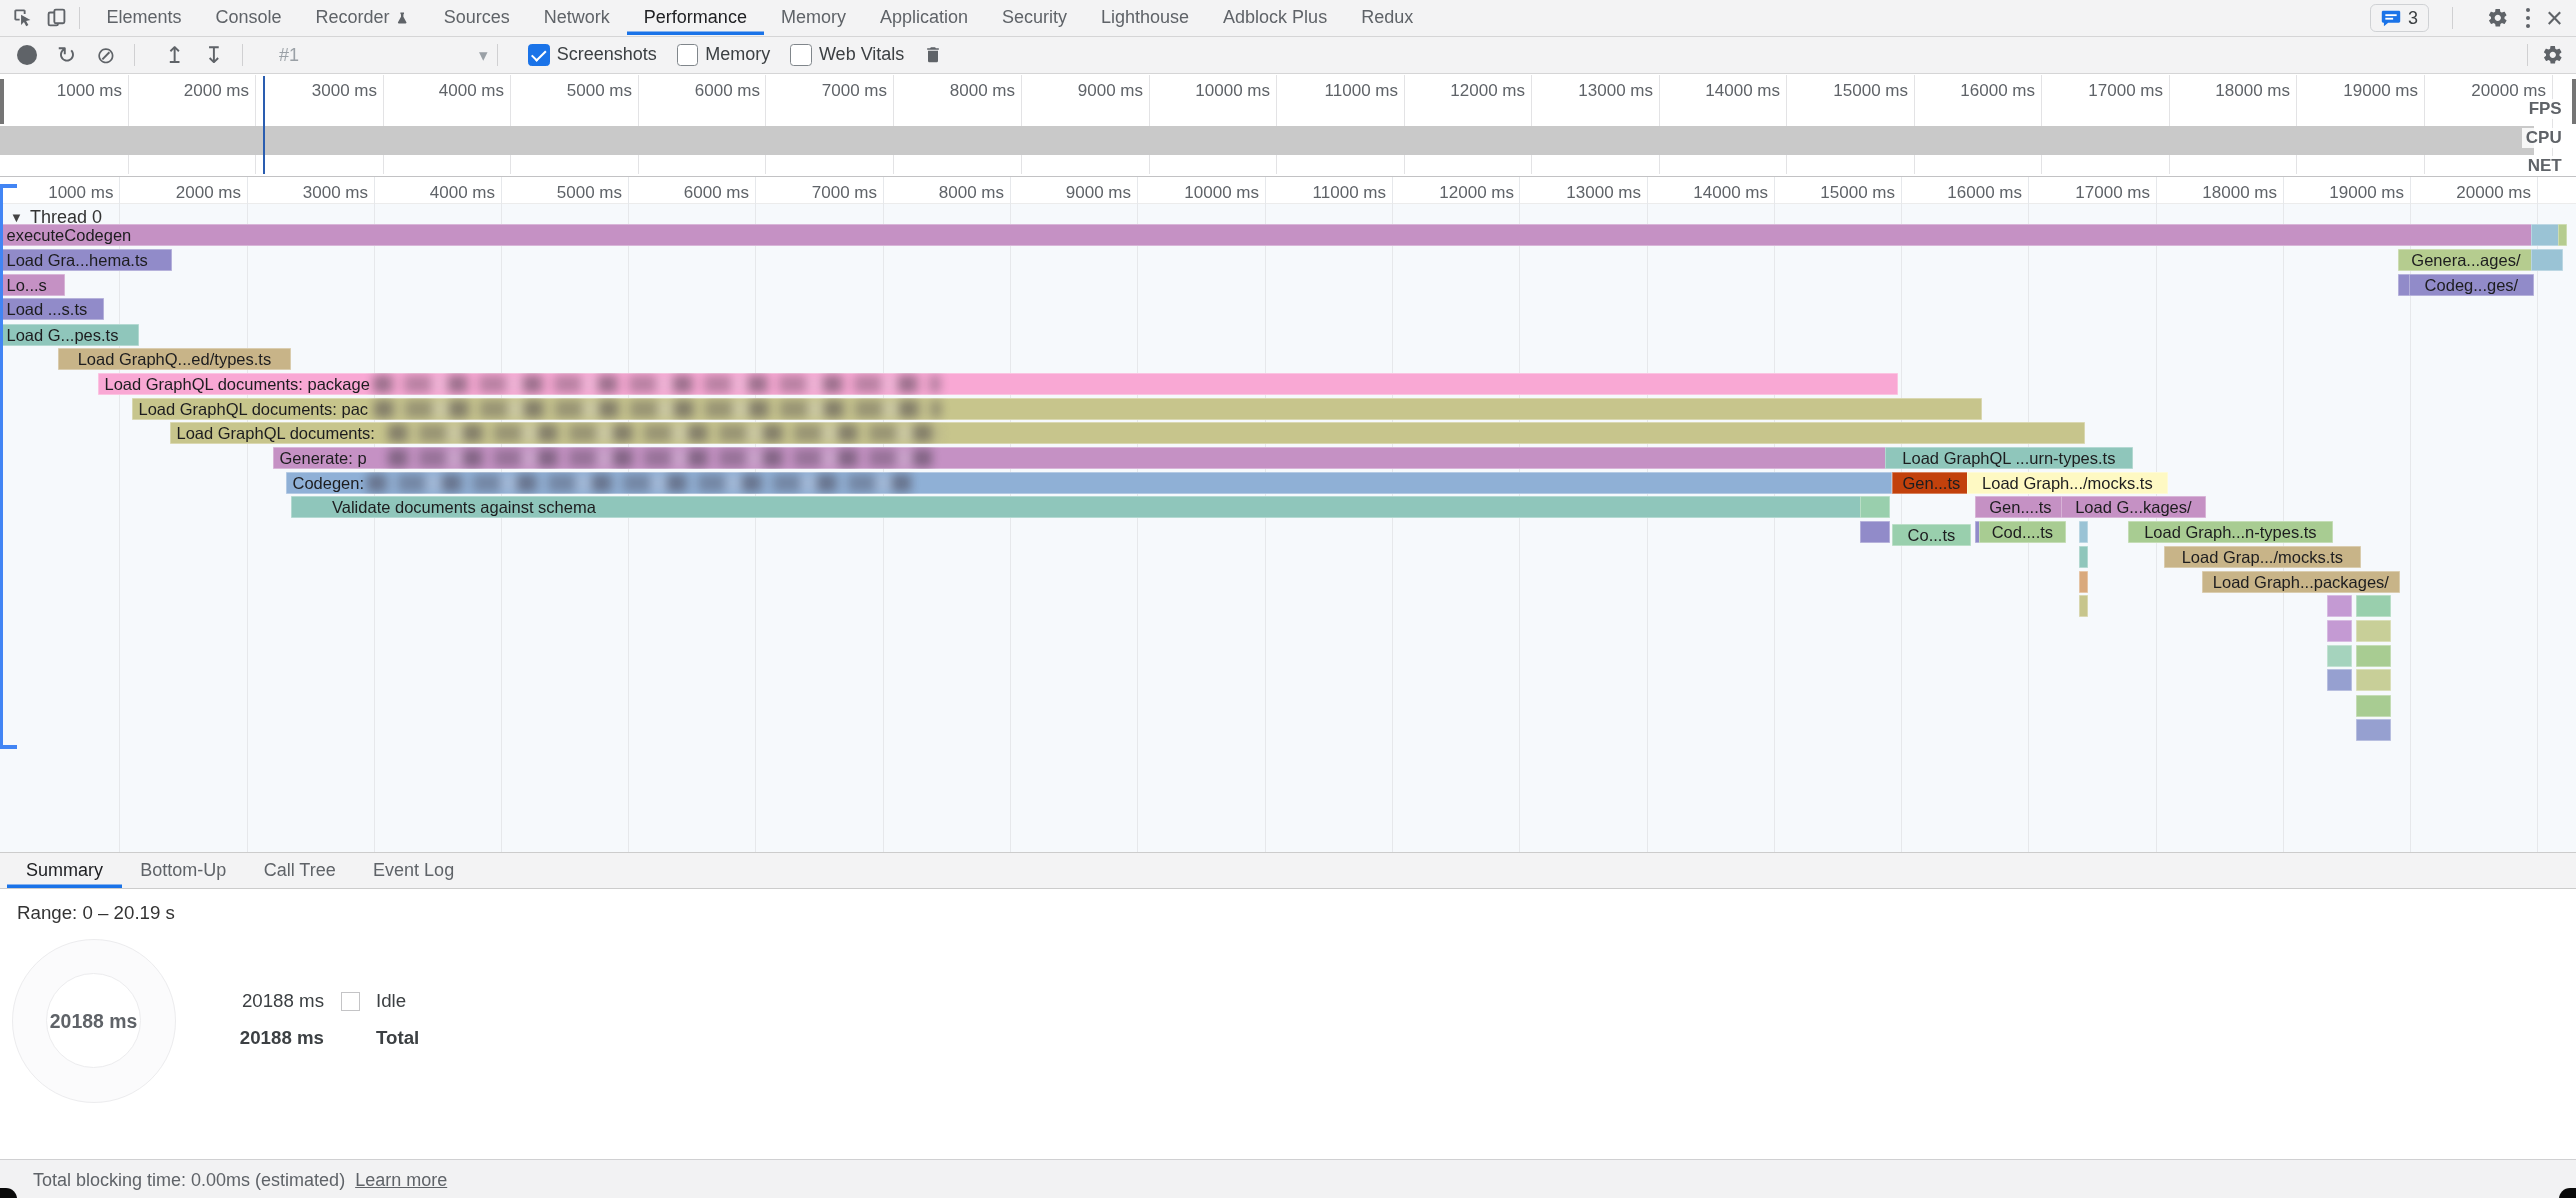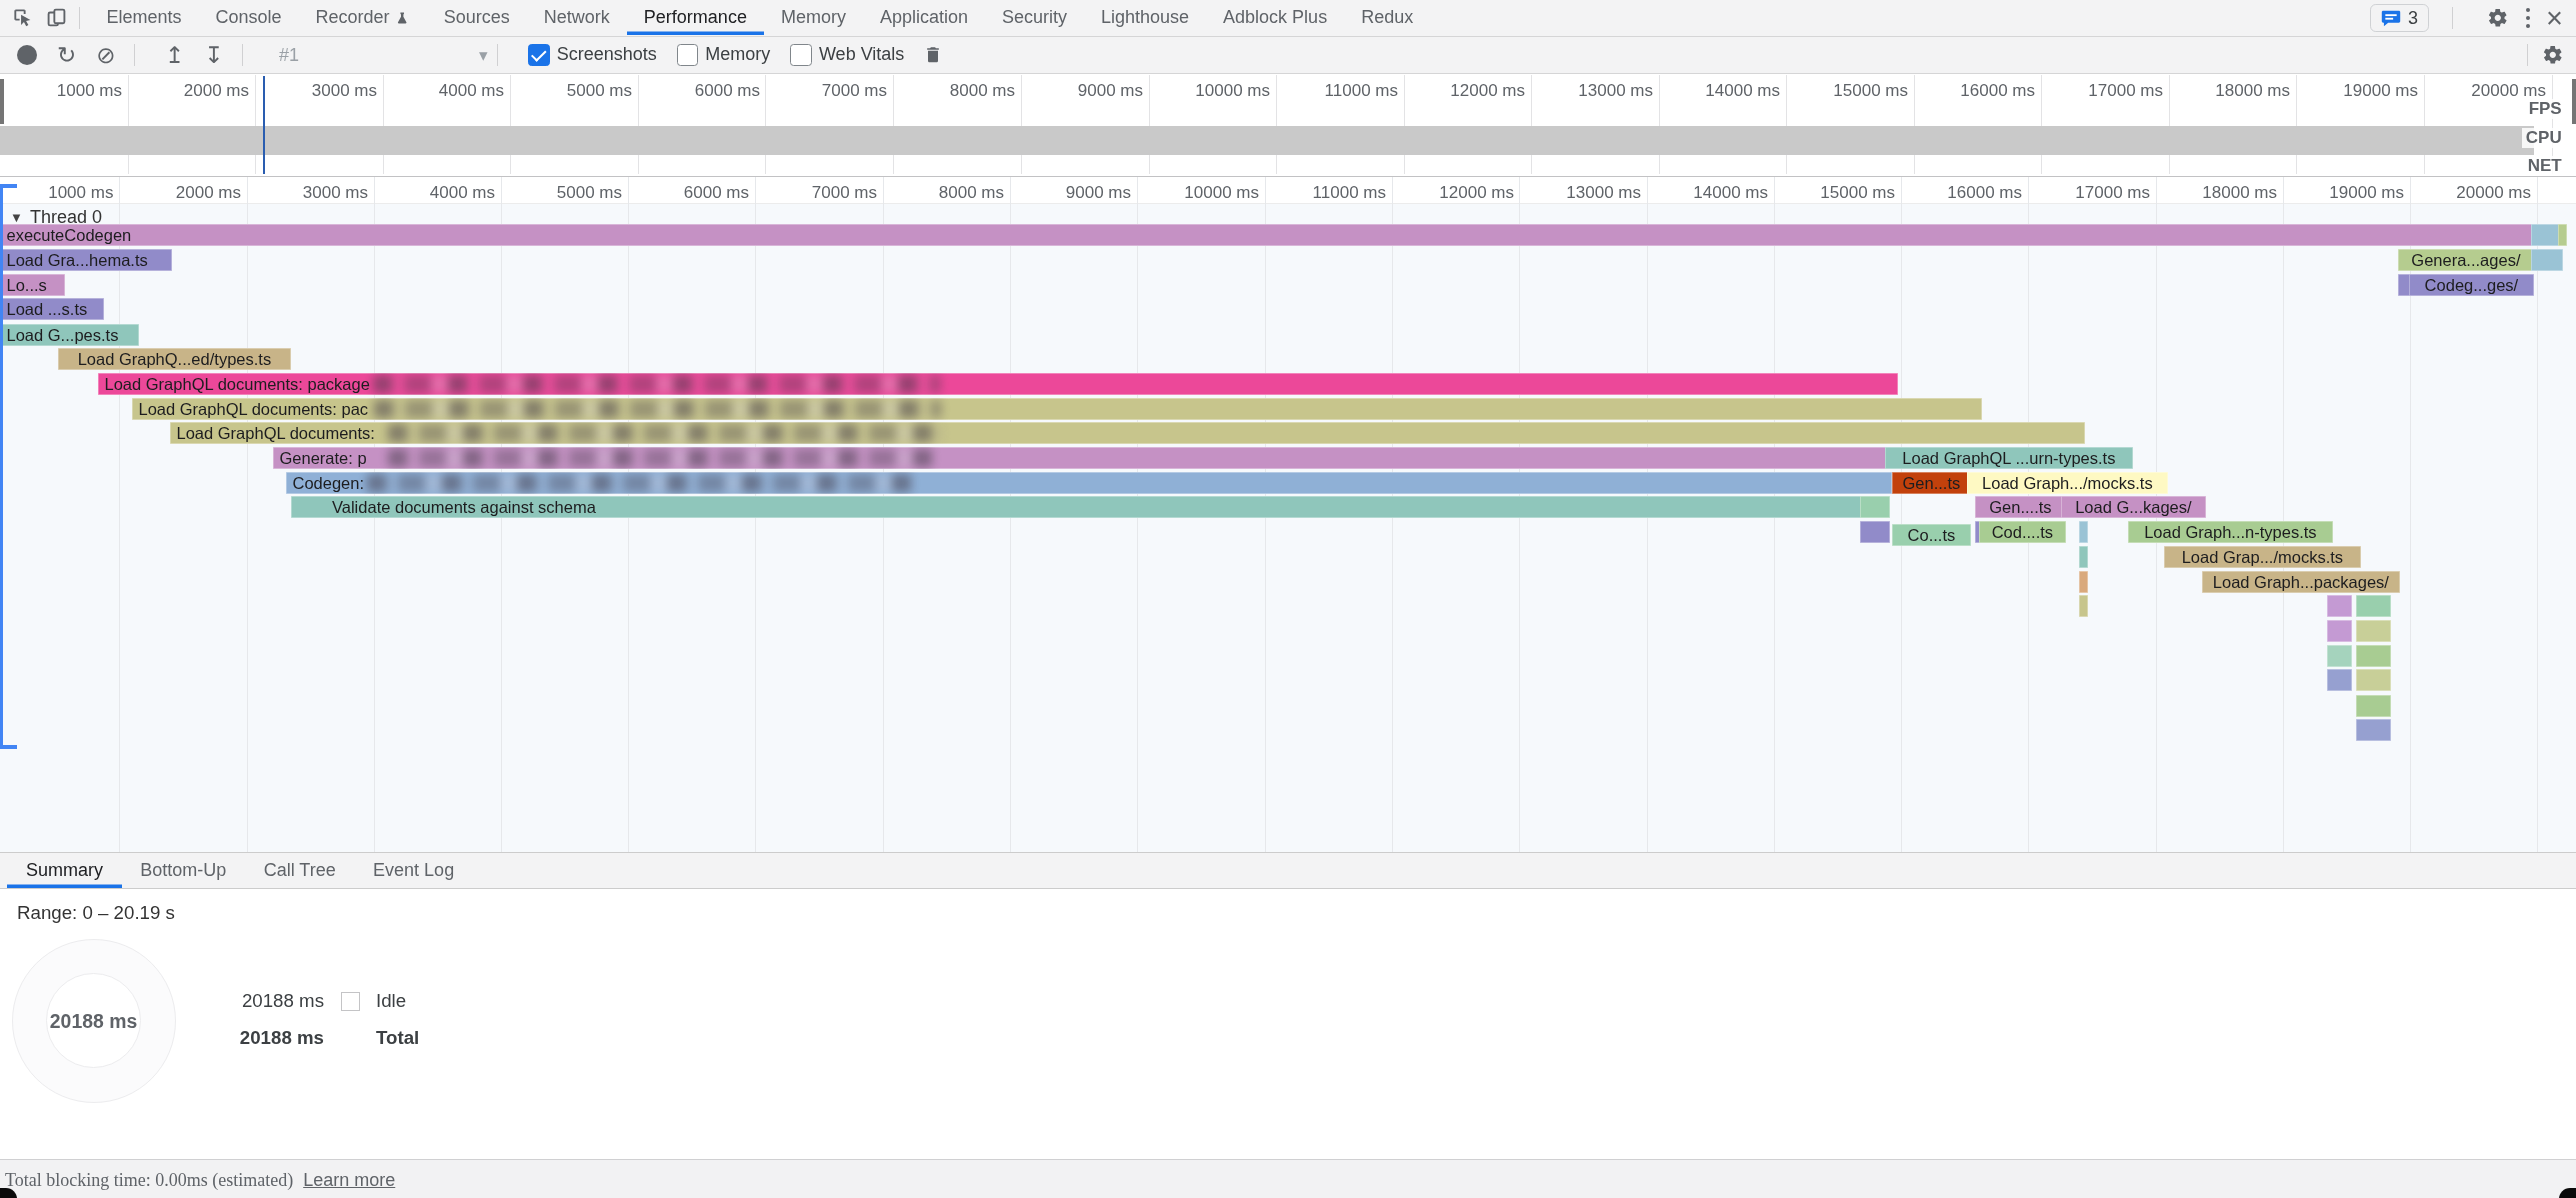--- a/index.html
+++ b/index.html
@@ -72,21 +72,21 @@
   .donut-text{position:absolute;left:0;top:0;width:100%;height:100%;display:flex;align-items:center;
          justify-content:center;font-size:19.4px;font-weight:bold;color:#5f6368;}
   .legend-row{position:absolute;left:216px;display:flex;align-items:center;font-size:18.7px;color:#3c4043;}
   .legend-val{width:108px;text-align:right;}
   .legend-swatch{width:17px;height:17px;border:1.4px solid #c4c4c6;background:#fff;margin-left:17px;}
   .legend-name{margin-left:16px;}
   .bold{font-weight:bold;}
   
   #statusbar{left:0;top:1159px;width:2576px;height:40px;background:#f2f2f3;border-top:1.4px solid #d0d0d2;
              display:flex;align-items:center;font-size:18px;color:#5f6368;}
-  #statusbar .txt{margin-left:5px;font-family:Liberation Serif, serif;}
+  #statusbar .txt{margin-left:33px;}
   #statusbar a{color:#5f6368;text-decoration:underline;margin-left:10px;cursor:pointer;}
   .screen-corner{position:absolute;bottom:0;width:17px;height:10.8px;background:#0a0a0a;}
 </style>
 </head>
 <body>
 
 <div id="tabbar" class="abs">
   <span class="tb-icon">
     <svg width="23" height="23" viewBox="0 0 32 32">
       <path fill="none" stroke="#5f6368" stroke-width="2.6" d="M6 6 h13 M6 6 v13 M6 19 h6 M19 6 v5"></path>
@@ -307,21 +307,21 @@
       <div class="bar center" style="left: 2558px; top: 47px; width: 3.6px; background: rgb(181, 204, 143);"></div>
       <div class="bar left" style="left: 0px; top: 72px; width: 165px; background: rgb(145, 139, 201);"><span>Load Gra...hema.ts</span></div>
       <div class="bar center" style="left: 2398px; top: 72px; width: 130px; background: rgb(181, 204, 143);"><span>Genera...ages/</span></div>
       <div class="bar center" style="left: 2531px; top: 72px; width: 26px; background: rgb(154, 195, 213);"></div>
       <div class="bar left" style="left: 0px; top: 97px; width: 58px; background: rgb(197, 145, 196);"><span>Lo...s</span></div>
       <div class="bar center" style="left: 2398px; top: 97px; width: 8.6px; background: rgb(145, 139, 201);"></div>
       <div class="bar center" style="left: 2409px; top: 97px; width: 119px; background: rgb(145, 139, 201);"><span>Codeg...ges/</span></div>
       <div class="bar left" style="left: 0px; top: 121px; width: 97px; background: rgb(145, 139, 201);"><span>Load ...s.ts</span></div>
       <div class="bar left" style="left: 0px; top: 147px; width: 132px; background: rgb(143, 198, 187);"><span>Load G...pes.ts</span></div>
       <div class="bar center" style="left: 58px; top: 171px; width: 227px; background: rgb(200, 180, 136);"><span>Load GraphQ...ed/types.ts</span></div>
-      <div class="bar left" style="left: 98px; top: 196px; width: 1793px; background: #ec4899;"><span>Load GraphQL documents: package</span><span class="redact" style="left: 275px; width: 568px;"></span></div>
+      <div class="bar left" style="left: 98px; top: 196px; width: 1793px; background: #f9a8d4;"><span>Load GraphQL documents: package</span><span class="redact" style="left: 275px; width: 568px;"></span></div>
       <div class="bar left" style="left: 132px; top: 221px; width: 1843px; background: rgb(199, 197, 140);"><span>Load GraphQL documents: pac</span><span class="redact" style="left: 242px; width: 568px;"></span></div>
       <div class="bar left" style="left: 170px; top: 245px; width: 1908px; background: rgb(199, 197, 140);"><span>Load GraphQL documents:</span><span class="redact" style="left: 218px; width: 557px;"></span></div>
       <div class="bar left" style="left: 273px; top: 270px; width: 1609px; background: rgb(197, 145, 196);"><span>Generate: p</span><span class="redact" style="left: 115px; width: 546px;"></span></div>
       <div class="bar center" style="left: 1885px; top: 270px; width: 242px; background: rgb(143, 198, 187);"><span>Load GraphQL ...urn-types.ts</span></div>
       <div class="bar left" style="left: 286px; top: 295px; width: 1599px; background: rgb(143, 176, 214);"><span>Codegen:</span><span class="redact" style="left: 81px; width: 546px;"></span></div>
       <div class="bar center" style="left: 1892px; top: 295px; width: 73px; background: #c2410c; text-align: center;"><span>Gen...ts</span></div>
       <div class="bar center" style="left: 1967px; top: 295px; width: 195px; background: #fef9c3;"><span>Load Graph.../mocks.ts</span></div>
       <div class="bar left" style="left: 291px; top: 319px; width: 1558px; background: rgb(143, 198, 187); padding-left: 41px;"><span>Validate documents against schema</span></div>
       <div class="bar center" style="left: 1860px; top: 319px; width: 24px; background: rgb(153, 207, 173);"></div>
       <div class="bar center" style="left: 1892px; top: 319px; width: 73px; background: rgb(153, 207, 173); margin-top: 28px;"><span>Co...ts</span></div>

